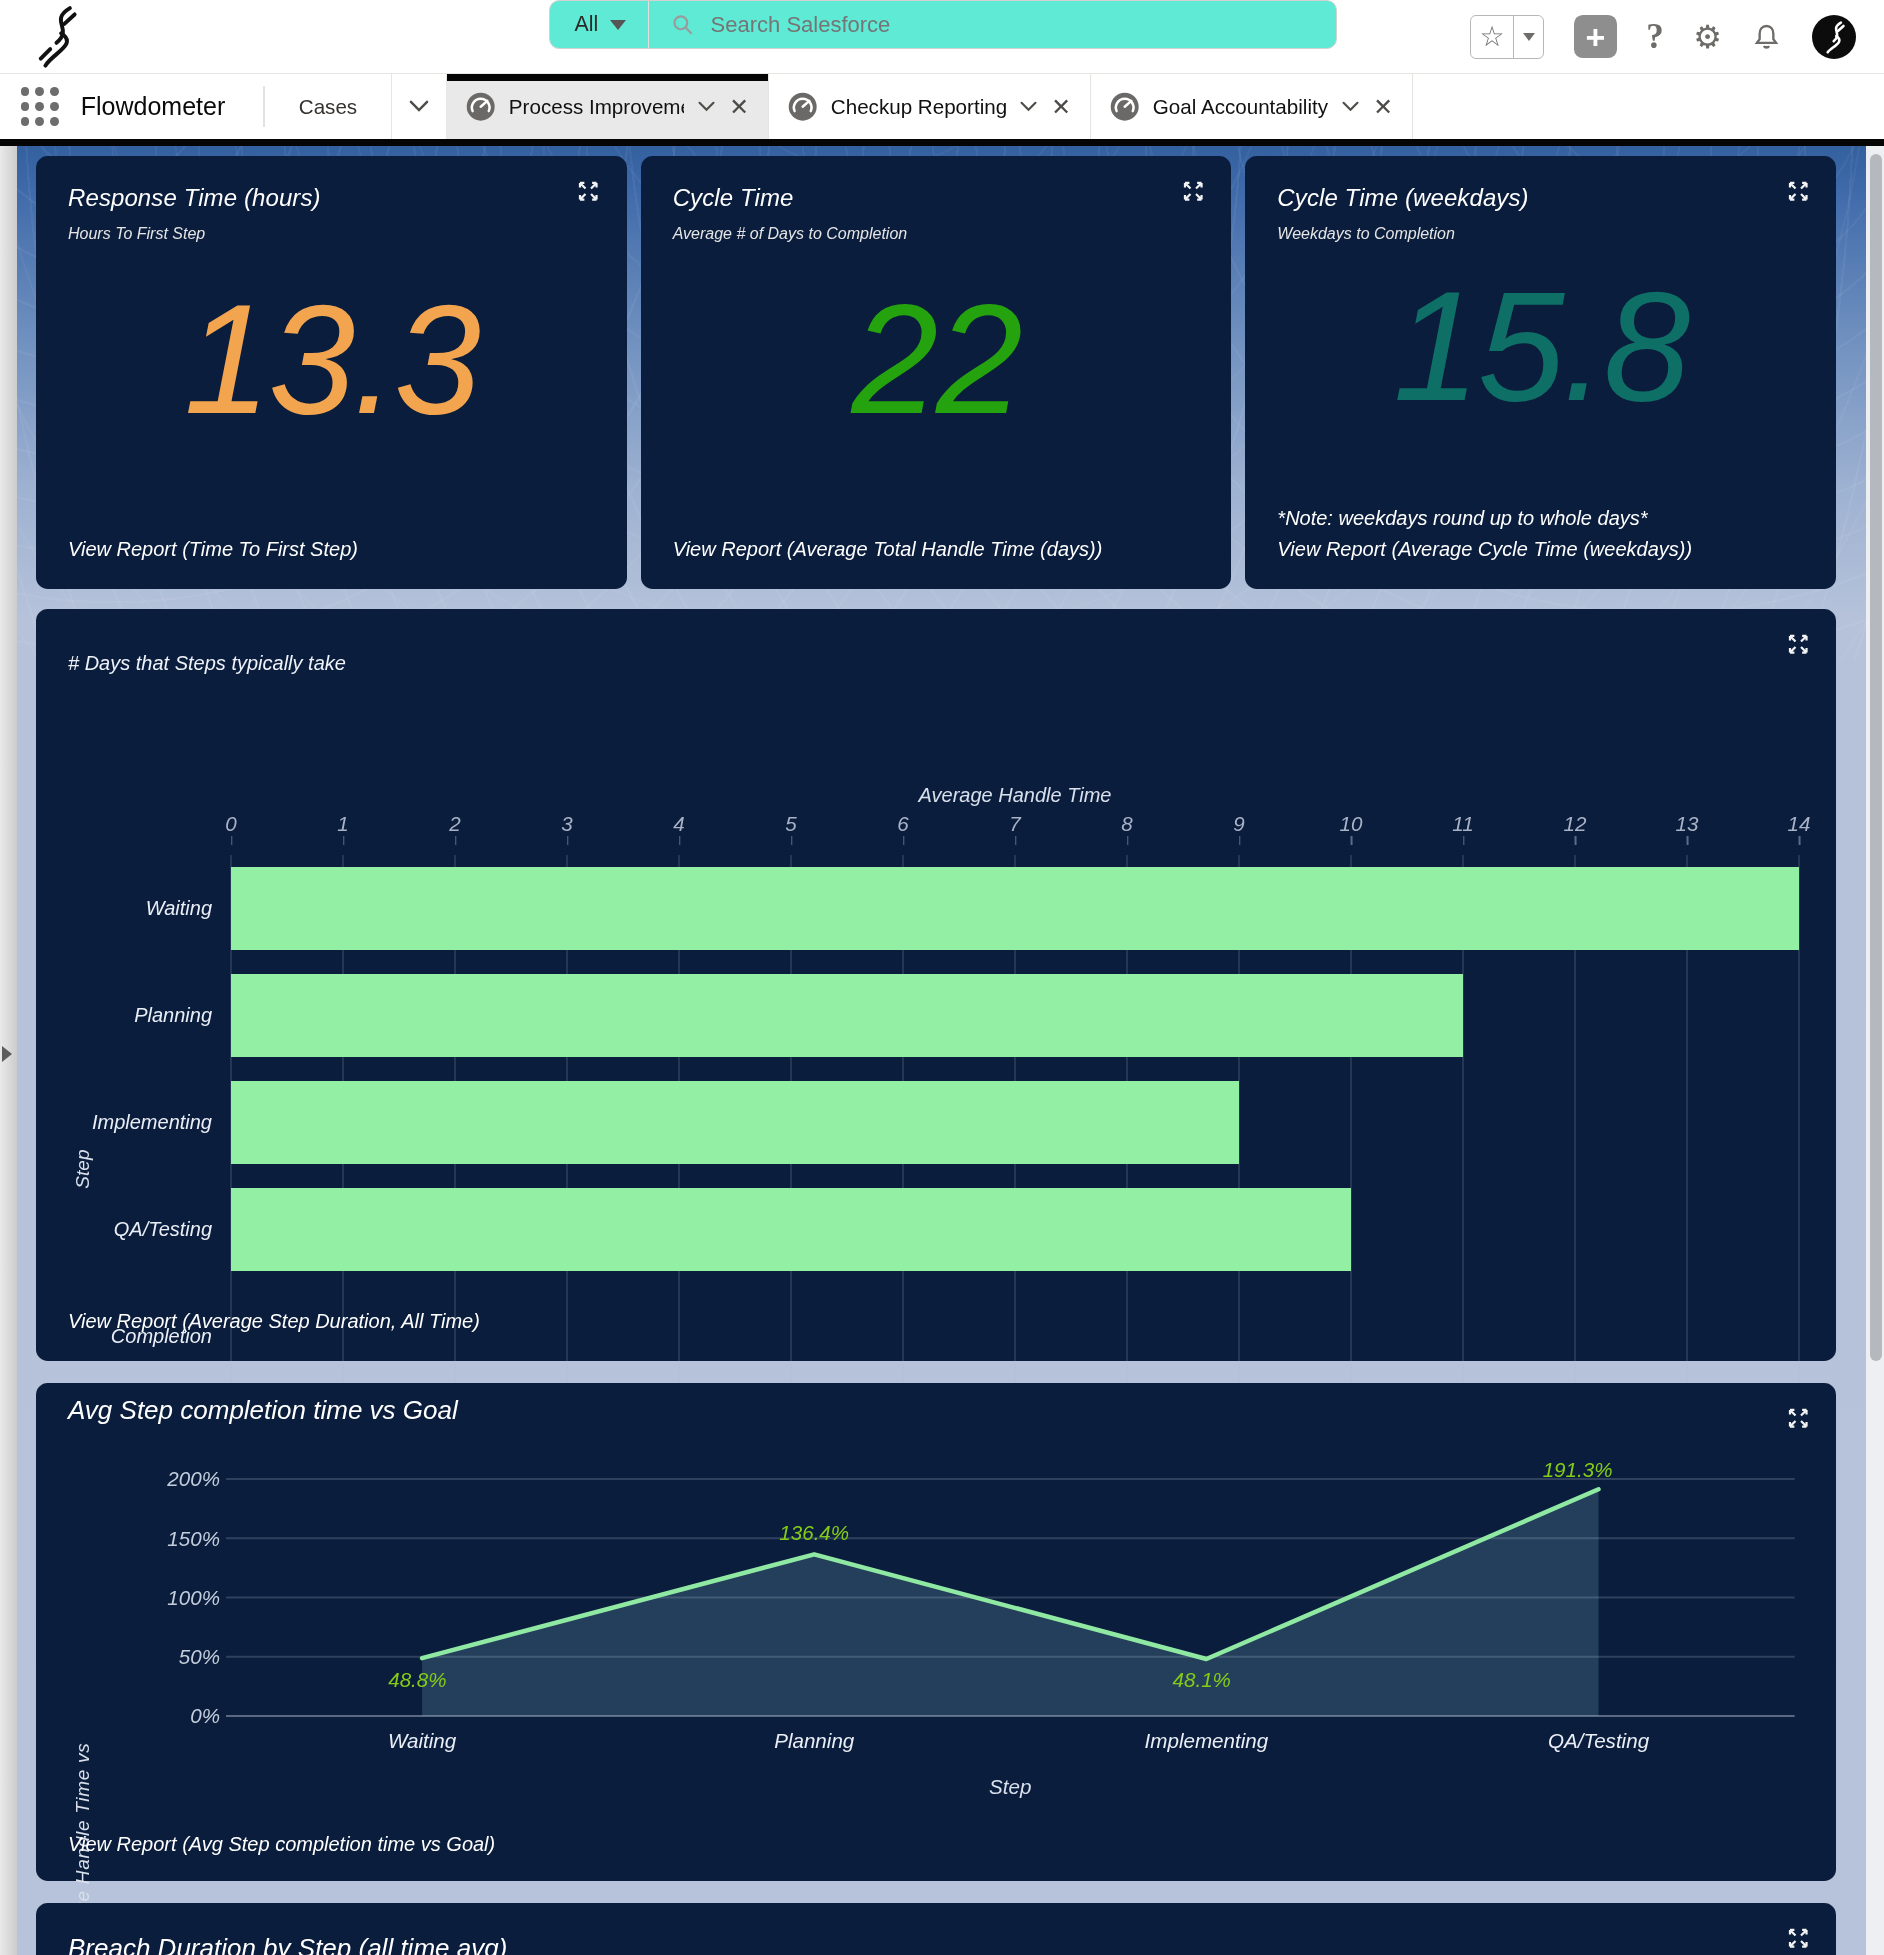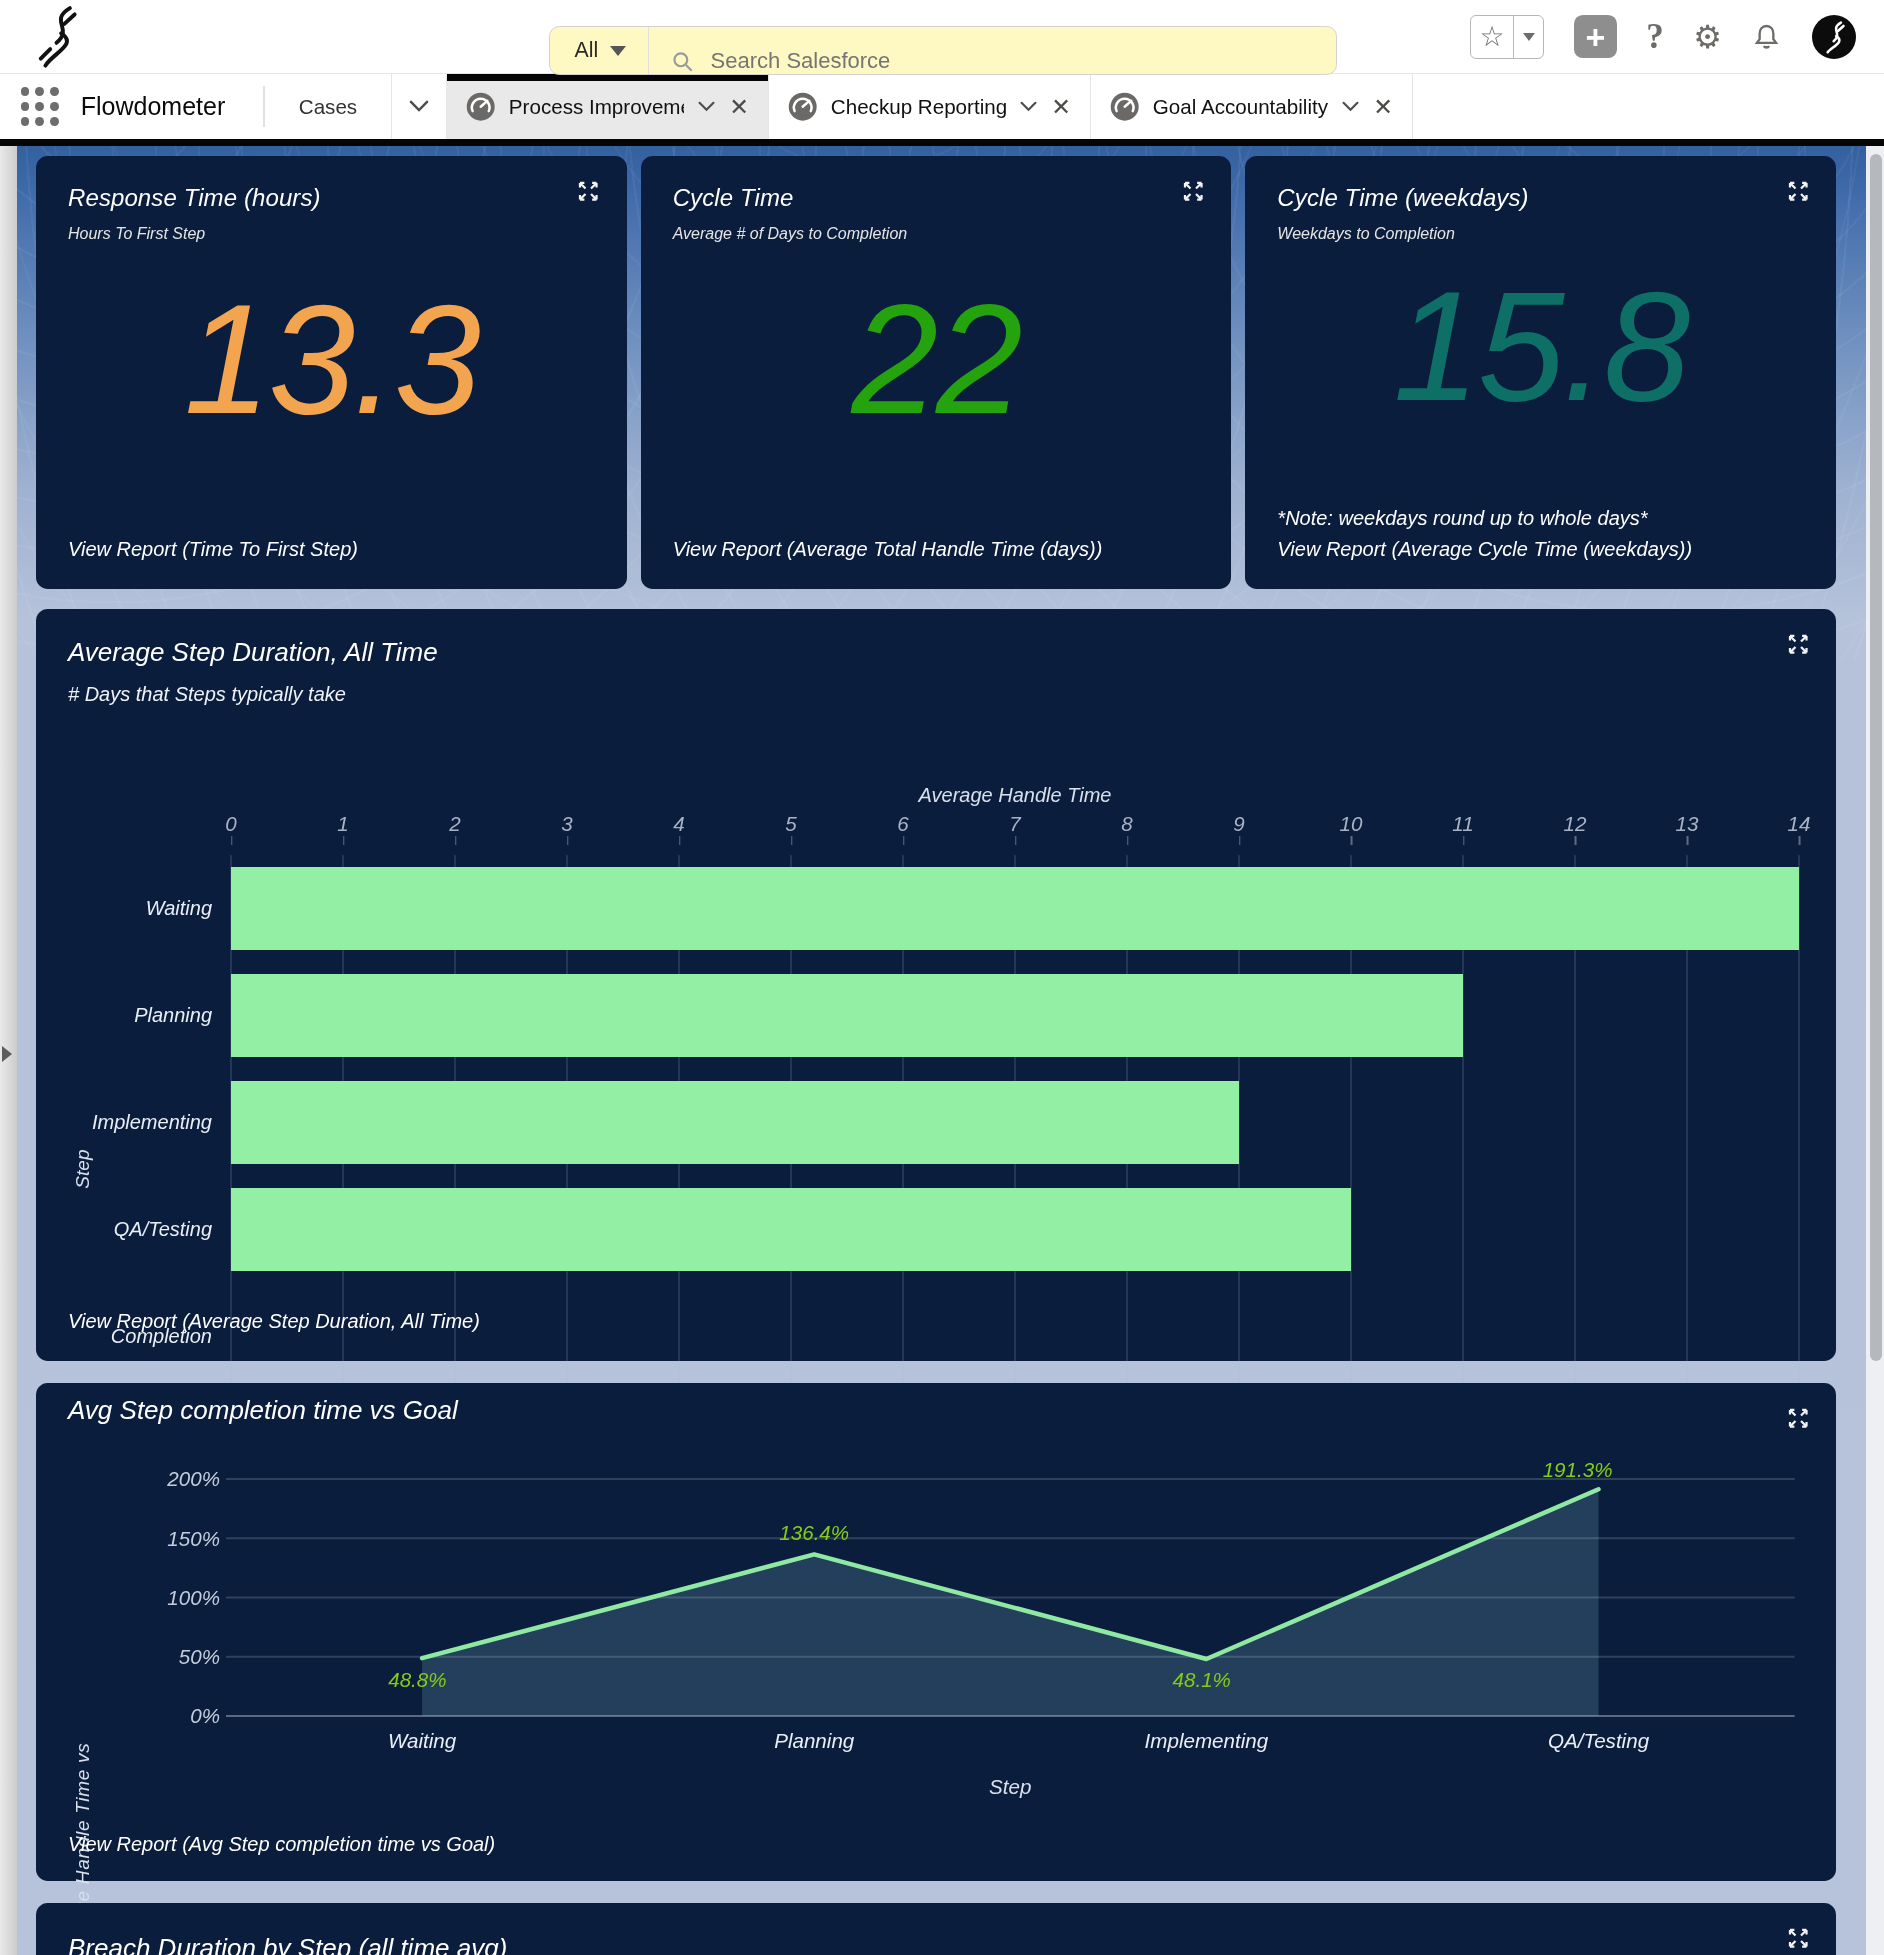--- a/index.html
+++ b/index.html
@@ -2,21 +2,21 @@
 <html style="font-size:11.8px"><head>
 <meta charset="utf-8">
 <style>
   * { margin:0; padding:0; box-sizing:border-box; }
   html,body { width:1885px; height:1955px; overflow:hidden; }
   body { font-family:"Liberation Sans", sans-serif; background:#fff; position:relative; }
 
   
   .app-header { position:relative; height:74px; background:#fff; border-bottom:1.5px solid #e8e6e3; display:flex; align-items:center; z-index:30; }
   .brand-logo { margin-left:28px; width:57px; height:63px; }
-  .search-wrap { position:absolute; left:50%; top:26px; transform:translateX(-50%); width:788px; height:49px; background:#fef9c3; border:1.5px solid #d4d2cf; border-radius:10.3px; display:flex; align-items:flex-end; }
+  .search-wrap { position:absolute; left:50%; top:0; transform:translateX(-50%); width:788px; height:49px; background:#5eead4; border:1.5px solid #d4d2cf; border-radius:10.3px; display:flex; align-items:center; }
   .search-scope { display:flex; align-items:center; gap:11.8px; height:100%; padding:0 22px 0 25px; border-right:1.5px solid #e2e0dd; cursor:pointer; }
   .search-scope-label { font-size:21.3px; color:#2b2826; }
   .caret-down { width:0; height:0; border-left:8px solid transparent; border-right:8px solid transparent; border-top:10.3px solid #555; }
   .search-mag { margin-left:22px; flex:0 0 auto; }
   .search-ph { margin-left:16px; font-size:22px; color:#757575; }
   .hdr-actions { margin-left:auto; display:flex; align-items:center; gap:29.4px; margin-right:29.4px; }
   .fav-group { display:flex; align-items:stretch; height:44px; border:1.5px solid #b9b7b4; border-radius:5.9px; overflow:hidden; }
   .fav-star { width:43px; display:flex; align-items:center; justify-content:center; font-size:28px; color:#6e6c69; border-right:1.5px solid #b9b7b4; }
   .fav-caret { width:29.4px; display:flex; align-items:center; justify-content:center; }
   .fav-caret .caret-down { border-left-width:6.6px; border-right-width:6.6px; border-top-width:8.8px; border-top-color:#6e6c69; }
@@ -274,21 +274,20 @@
         <div class="kpi-sub">Weekdays to Completion</div>
         <div class="kpi-value" style="color:#0e6f66; top:44%">15.8</div>
         <div class="kpi-foot">
           <div class="kpi-note">*Note: weekdays round up to whole days*</div>
           <div class="view-link">View Report (Average Cycle Time (weekdays))</div>
         </div>
       </div>
     </div>
 
     <div class="card bar-card">
-      <div class="card-title">Average Step Duration, All Time</div>
       <svg class="expand-btn" viewBox="0 0 24 24" fill="none" stroke="#fff" stroke-width="2">
         <path d="M9.5 9.5 L4.5 4.5 M4.5 4.5 v4 M4.5 4.5 h4"></path>
           <path d="M14.5 9.5 L19.5 4.5 M19.5 4.5 v4 M19.5 4.5 h-4"></path>
         <path d="M9.5 14.5 L4.5 19.5 M4.5 19.5 v-4 M4.5 19.5 h4"></path>
           <path d="M14.5 14.5 L19.5 19.5 M19.5 19.5 v-4 M19.5 19.5 h-4"></path>
       </svg>
       <div class="card-sub"># Days that Steps typically take</div>
       <div class="bar-chart">
         <div class="bar-xtitle">Average Handle Time</div>
         <div class="bar-ticks" id="bar-ticks">

